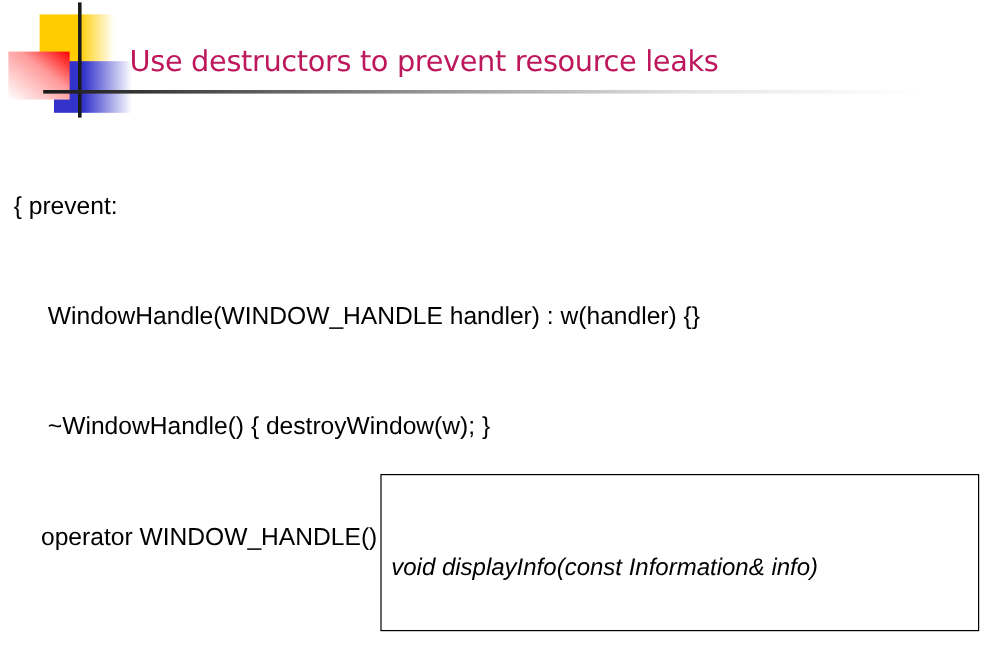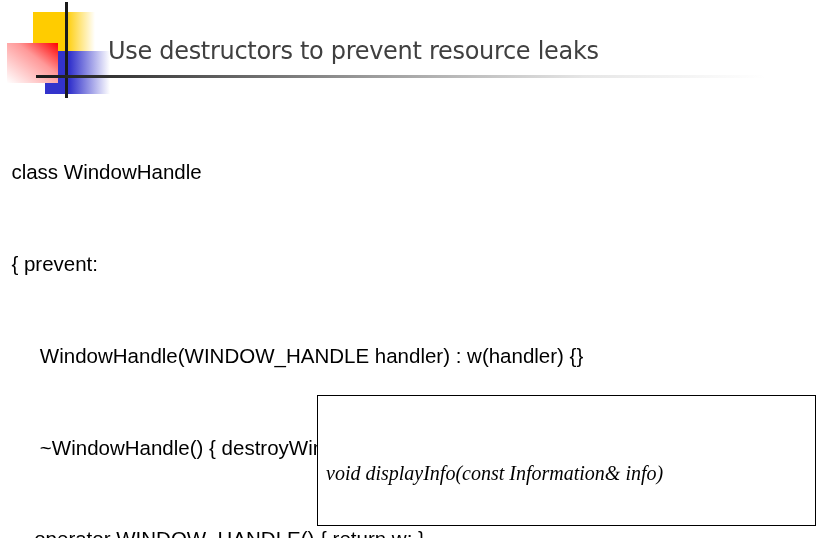--- a/index.html
+++ b/index.html
@@ -33,21 +33,21 @@
       background: #1a1a1a;
     }
     .hline {
       position: absolute; left: 36px; top: 75px; width: 730px; height: 3px;
       background: linear-gradient(to right, #1a1a1a 0%, #333333 10%, #999999 45%, #e6e6e6 75%, #ffffff 100%);
     }
     .title {
       position: absolute; left: 108px; top: 37px;
       font-family: "DejaVu Sans", sans-serif;
       font-size: 24px;
-      color: #404040;
+      color: #be185d;
       letter-spacing: -0.3px;
       white-space: nowrap;
     }
     .code {
       position: absolute; left: 0; top: 96px;
       font-size: 20.5px;
       line-height: 30.6px;
       white-space: pre;
     }
     .code .line { display: block; height: 30.6px; }
@@ -55,37 +55,36 @@
       position: absolute; left: 317px; top: 395px; width: 497px; height: 129px;
       border: 1.5px solid #000000;
       background: #ffffff;
       font-size: 20px;
       font-style: italic;
       line-height: 30.5px;
       white-space: pre;
       box-sizing: content-box;
     }
     .box .bline { display: block; padding-left: 8px; height: 30.5px; }
-    .box .bline.first { margin-top: 1px; font-family: Liberation Serif, serif; }
+    .box .bline.first { margin-top: 1px; }
   </style>
 </head>
 <body>
 
 <div class="logo">
   <div class="yellow"></div>
   <div class="blue"></div>
   <div class="red"></div>
   <div class="vline"></div>
 </div>
 <div class="hline"></div>
 
 <div class="title">Use destructors to prevent resource leaks</div>
 
 <div class="code">
-  <span class="line">  class WindowHandle</span>
   <span class="line">  { prevent:</span>
   <span class="line">       WindowHandle(WINDOW_HANDLE handler) : w(handler) {}</span>
   <span class="line">       ~WindowHandle() { destroyWindow(w); }</span>
   <span class="line">      operator WINDOW_HANDLE() { return w; }</span>
   
   
   
   
   
 </div>

